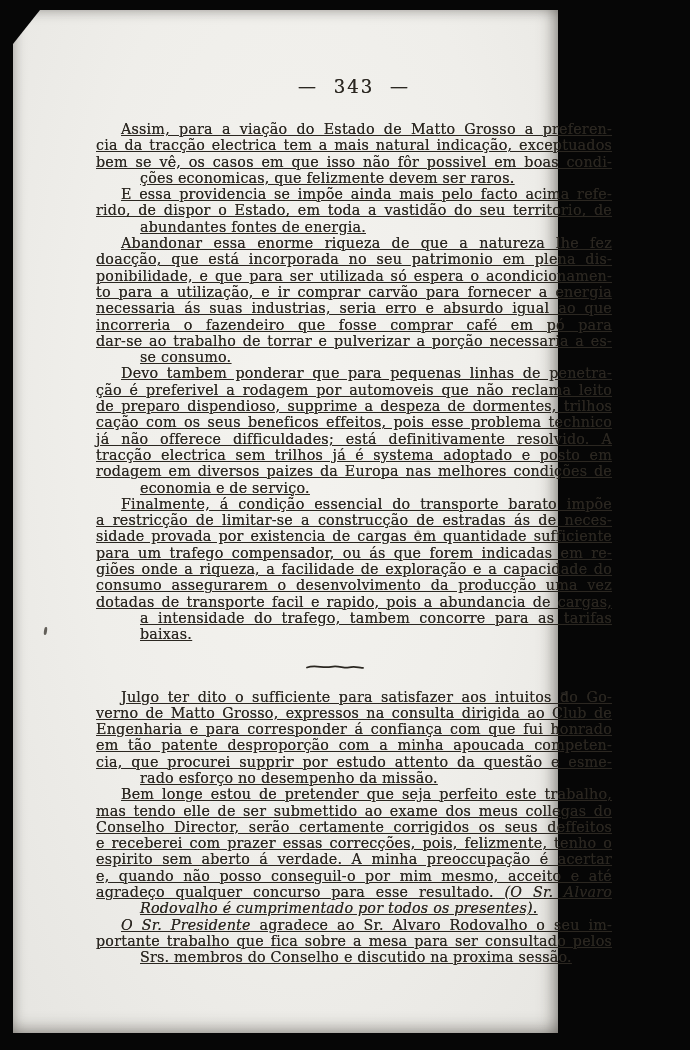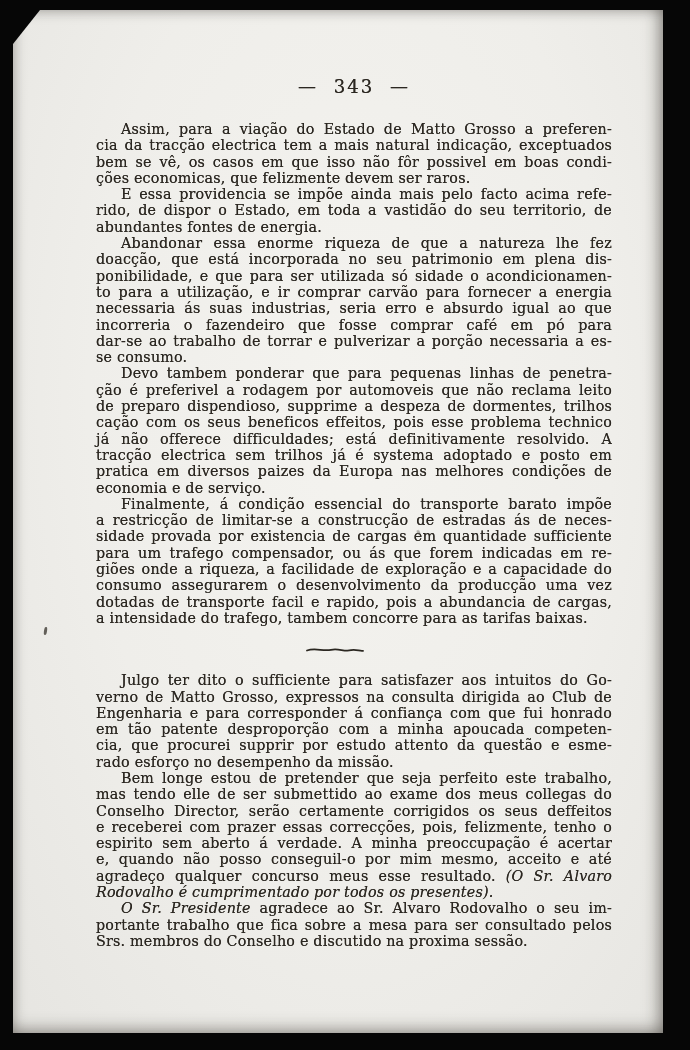--- a/index.html
+++ b/index.html
@@ -6,21 +6,21 @@
   body{
     width:690px;height:1050px;
     background:#060606;
     overflow:hidden;
     position:relative;
     font-family:"DejaVu Serif","Liberation Serif",serif;
   }
   .page{
     position:absolute;
     left:13px;top:10px;
-    width:650px;height:1023px;
+    width:545px;height:1023px;
     background:
       radial-gradient(ellipse at 52% 38%, #f4f3ef 0%, #efeeea 55%, #e6e5e1 100%);
     box-shadow:
       inset -12px 0 16px -8px rgba(70,66,60,.55),
       inset 0 -12px 16px -8px rgba(70,66,60,.45),
       inset 6px 6px 14px -6px rgba(70,66,60,.40);
   }
   
   .page::before{
     content:"";
@@ -40,28 +40,29 @@
     text-shadow:0 0 .5px rgba(43,39,33,.85);
   }
   .text-block{
     position:absolute;
     left:83px;top:111px;width:516px;
     color:#2b2721;
     font-size:14.3px;
     line-height:16.3px;
     letter-spacing:.2px;
     text-shadow:0 0 .5px rgba(43,39,33,.8);
+    text-decoration:underline;
   }
   .para{margin:0;}
   .line{
     text-align:justify;
     text-align-last:justify;
     white-space:normal;
   }
-  .line.last{text-align-last:left;}
+  .line.last{text-align-last:left;margin-left:44px;}
   .para .line:first-child{text-indent:25px;}
   .it{font-style:italic;}
   .divider-wrap{
     height:9px;
     margin:15px 0 22px 210px;
     width:58px;
   }
   .speck{
     position:absolute;
     background:#4a463f;
@@ -84,35 +85,35 @@
         <div class="line last"><span>ções economicas, que felizmente devem ser raros.</span></div>
       </div>
       <div class="para">
         <div class="line"><span>E essa providencia se impõe ainda mais pelo facto acima refe-</span></div>
         <div class="line"><span>rido, de dispor o Estado, em toda a vastidão do seu territorio, de</span></div>
         <div class="line last"><span>abundantes fontes de energia.</span></div>
       </div>
       <div class="para">
         <div class="line"><span>Abandonar essa enorme riqueza de que a natureza lhe fez</span></div>
         <div class="line"><span>doacção, que está incorporada no seu patrimonio em plena dis-</span></div>
-        <div class="line"><span>ponibilidade, e que para ser utilizada só sidade o acondicionamen-</span></div>
+        <div class="line"><span>ponibilidade, e que para ser utilizada só espera o acondicionamen-</span></div>
         <div class="line"><span>to para a utilização, e ir comprar carvão para fornecer a energia</span></div>
         <div class="line"><span>necessaria ás suas industrias, seria erro e absurdo igual ao que</span></div>
         <div class="line"><span>incorreria o fazendeiro que fosse comprar café em pó para</span></div>
         <div class="line"><span>dar-se ao trabalho de torrar e pulverizar a porção necessaria a es-</span></div>
         <div class="line last"><span>se consumo.</span></div>
       </div>
       <div class="para">
         <div class="line"><span>Devo tambem ponderar que para pequenas linhas de penetra-</span></div>
         <div class="line"><span>ção é preferivel a rodagem por automoveis que não reclama leito</span></div>
         <div class="line"><span>de preparo dispendioso, supprime a despeza de dormentes, trilhos</span></div>
         <div class="line"><span>cação com os seus beneficos effeitos, pois esse problema technico</span></div>
         <div class="line"><span>já não offerece difficuldades; está definitivamente resolvido. A</span></div>
         <div class="line"><span>tracção electrica sem trilhos já é systema adoptado e posto em</span></div>
-        <div class="line"><span>pratica em diversos paizes da Europa nas melhores condições de</span></div>
+        <div class="line"><span>rodagem em diversos paizes da Europa nas melhores condições de</span></div>
         <div class="line last"><span>economia e de serviço.</span></div>
       </div>
       <div class="para">
         <div class="line"><span>Finalmente, á condição essencial do transporte barato impõe</span></div>
         <div class="line"><span>a restricção de limitar-se a construcção de estradas ás de neces-</span></div>
         <div class="line"><span>sidade provada por existencia de cargas em quantidade sufficiente</span></div>
         <div class="line"><span>para um trafego compensador, ou ás que forem indicadas em re-</span></div>
         <div class="line"><span>giões onde a riqueza, a facilidade de exploração e a capacidade do</span></div>
         <div class="line"><span>consumo assegurarem o desenvolvimento da producção uma vez</span></div>
         <div class="line"><span>dotadas de transporte facil e rapido, pois a abundancia de cargas,</span></div>
@@ -129,21 +130,21 @@
         <div class="line"><span>cia, que procurei supprir por estudo attento da questão e esme-</span></div>
         <div class="line last"><span>rado esforço no desempenho da missão.</span></div>
       </div>
       <div class="para">
         <div class="line"><span>Bem longe estou de pretender que seja perfeito este trabalho,</span></div>
         <div class="line"><span>mas tendo elle de ser submettido ao exame dos meus collegas do</span></div>
         <div class="line"><span>Conselho Director, serão certamente corrigidos os seus deffeitos</span></div>
         <div class="line"><span>e receberei com prazer essas correcções, pois, felizmente, tenho o</span></div>
         <div class="line"><span>espirito sem aberto á verdade. A minha preoccupação é acertar</span></div>
         <div class="line"><span>e, quando não posso conseguil-o por mim mesmo, acceito e até</span></div>
-        <div class="line"><span>agradeço qualquer concurso meus esse resultado. </span><span class="it">(O Sr. Alvaro</span></div>
+        <div class="line"><span>agradeço qualquer concurso para esse resultado. </span><span class="it">(O Sr. Alvaro</span></div>
         <div class="line last"><span class="it">Rodovalho é cumprimentado por todos os presentes).</span></div>
       </div>
       <div class="para">
         <div class="line"><span class="it">O Sr. Presidente</span><span> agradece ao Sr. Alvaro Rodovalho o seu im-</span></div>
         <div class="line"><span>portante trabalho que fica sobre a mesa para ser consultado pelos</span></div>
         <div class="line last"><span>Srs. membros do Conselho e discutido na proxima sessão.</span></div>
       </div>
     </div>
   <span class="speck s1"></span>
   <span class="speck s2"></span>

